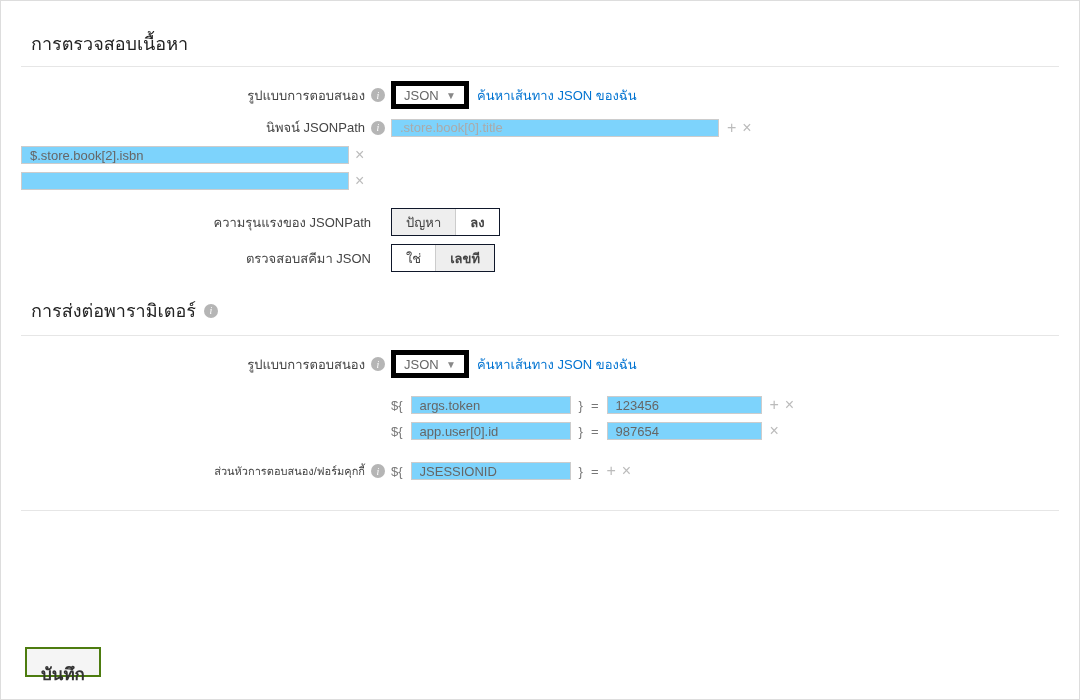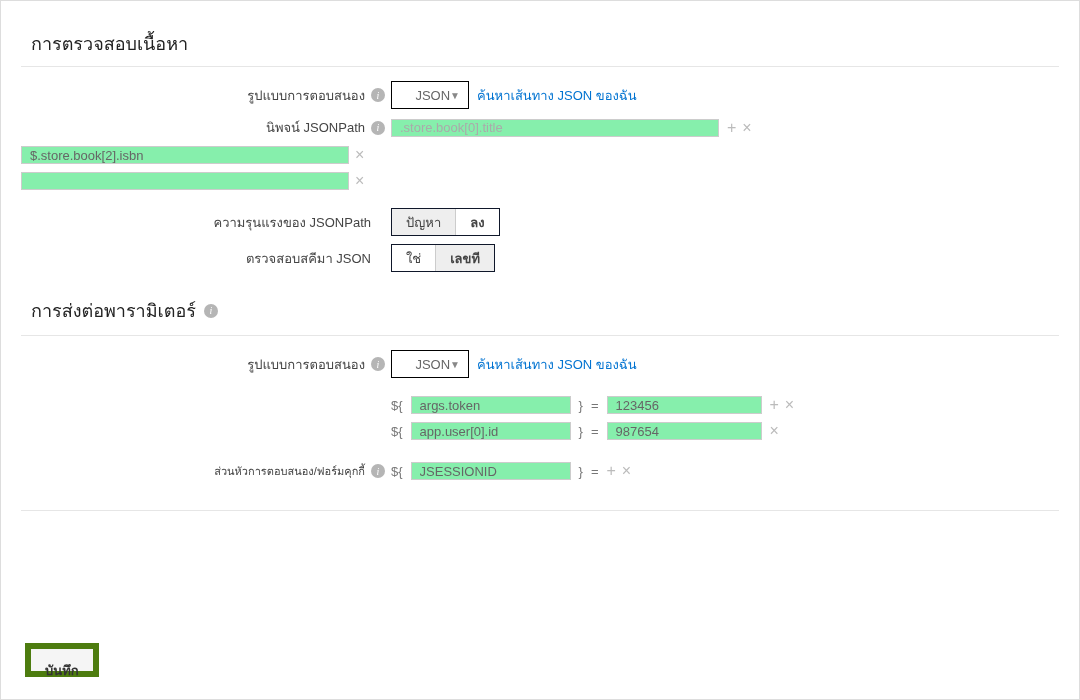--- a/index.html
+++ b/index.html
@@ -9,45 +9,45 @@
   .section-title { font-size: 18px; font-weight: 400; color: #222; margin: 10px 0 2px 10px; }
   .title-row { display: flex; align-items: center; gap: 8px; }
   hr.sep { border: none; border-top: 1px solid #e6e6e6; margin: 8px 0 14px 0; }
 
   .row { display: flex; align-items: center; margin: 8px 0; }
   .label { width: 370px; text-align: left; padding-right: 6px; color: #444; font-size: 13px; display:flex; justify-content:flex-end; align-items:center; gap:6px; }
   .controls { display: flex; align-items: center; gap: 8px; }
 
   .info-ico { display:inline-flex; width:14px; height:14px; border-radius:50%; background:#b5b5b5; color:#fff; font-size:10px; align-items:center; justify-content:center; font-style: italic; font-family: Georgia, serif; }
 
-  .select { border: 1px solid #000000; height: 28px; width: 78px; padding: 0 8px; display: inline-flex; align-items: center; justify-content: flex-end; color:#666; font-size:13px; background:#fff; }
+  .select { border: 5px solid #000000; height: 28px; width: 78px; padding: 0 8px; display: inline-flex; align-items: center; justify-content: space-between; color:#666; font-size:13px; background:#fff; }
   .select .chev { font-size: 10px; color:#888; }
 
   .link { color: #0073d1; font-size: 13px; text-decoration: none; }
 
-  .txt { border: 1px solid #ccc; height: 18px; padding: 0 8px; font-size: 13px; color:#666; background:#86efac; }
+  .txt { border: 1px solid #ccc; height: 18px; padding: 0 8px; font-size: 13px; color:#666; background:#7dd3fc; }
   .txt::placeholder { color:#aaa; }
   .w-full { width: 328px; }
   .w-val  { width: 155px; }
   .w-name { width: 160px; }
 
   .trail { color:#bbb; display:flex; gap:6px; font-size:16px; }
   .trail .add { cursor:pointer; }
   .trail .del { cursor:pointer; }
   .del-only { color:#bbb; font-size:16px; cursor:pointer; }
 
   .eq { color:#777; font-size:13px; }
   .dollar { color:#777; font-size:13px; }
 
   .seg { display:inline-flex; border:1px solid #0f172a; height:28px; }
   .seg button { border:none; background:#fff; padding:0 14px; font-size:13px; color:#444; cursor:pointer; }
   .seg button.active { background:#eee; }
   .seg button + button { border-left:1px solid #ccc;font-weight:bold; }
 
-  .save-btn { position:absolute; left:24px; bottom:22px; border:6px solid #4d7c0f; background:#f5f5f5; height:30px; padding:11px 14px; font-size:13px; font-weight:600; color:#333; cursor:pointer; }
+  .save-btn { position:absolute; left:24px; bottom:22px; border:2px solid #4d7c0f; background:#f5f5f5; height:30px; padding:11px 14px; font-size:17px; font-weight:600; color:#333; cursor:pointer; }
 
   .indent-block { margin-left: 378px; margin-top:6px; margin-bottom:6px; }
   .param-row { display:flex; align-items:center; gap:6px; margin:8px 0; }
 </style>
 </head>
 <body>
 
 <div class="section-title">การตรวจสอบเนื้อหา</div>
 <hr class="sep">
 

